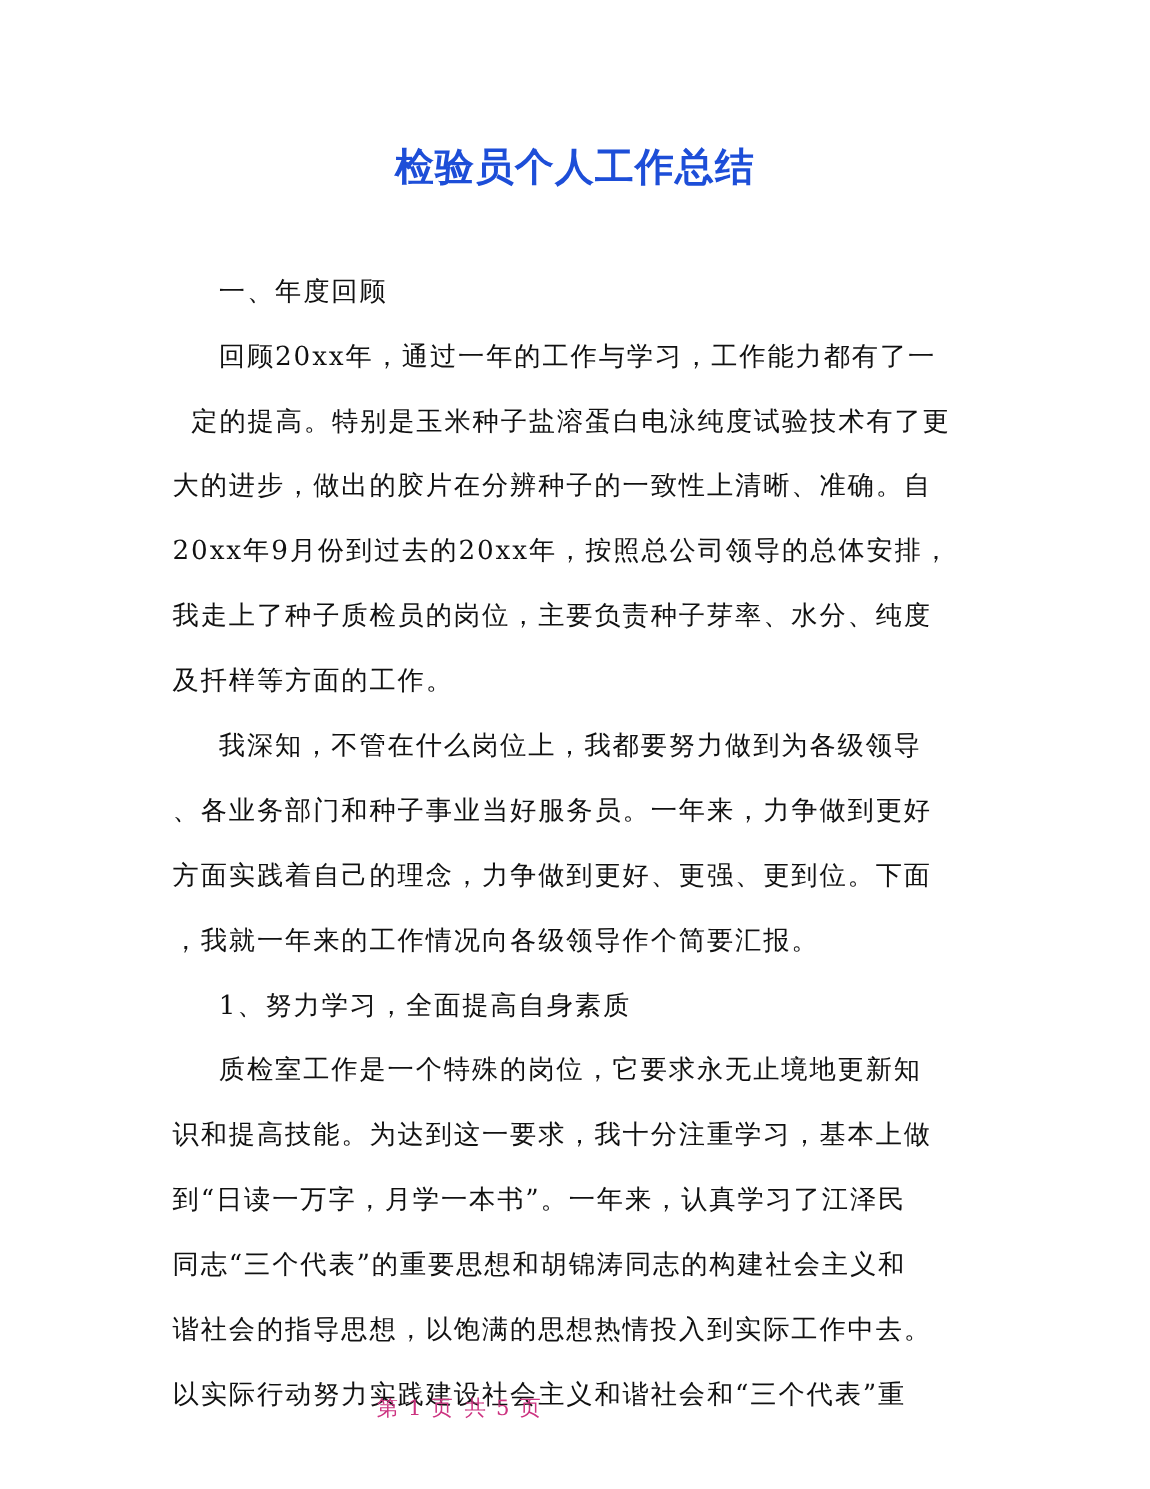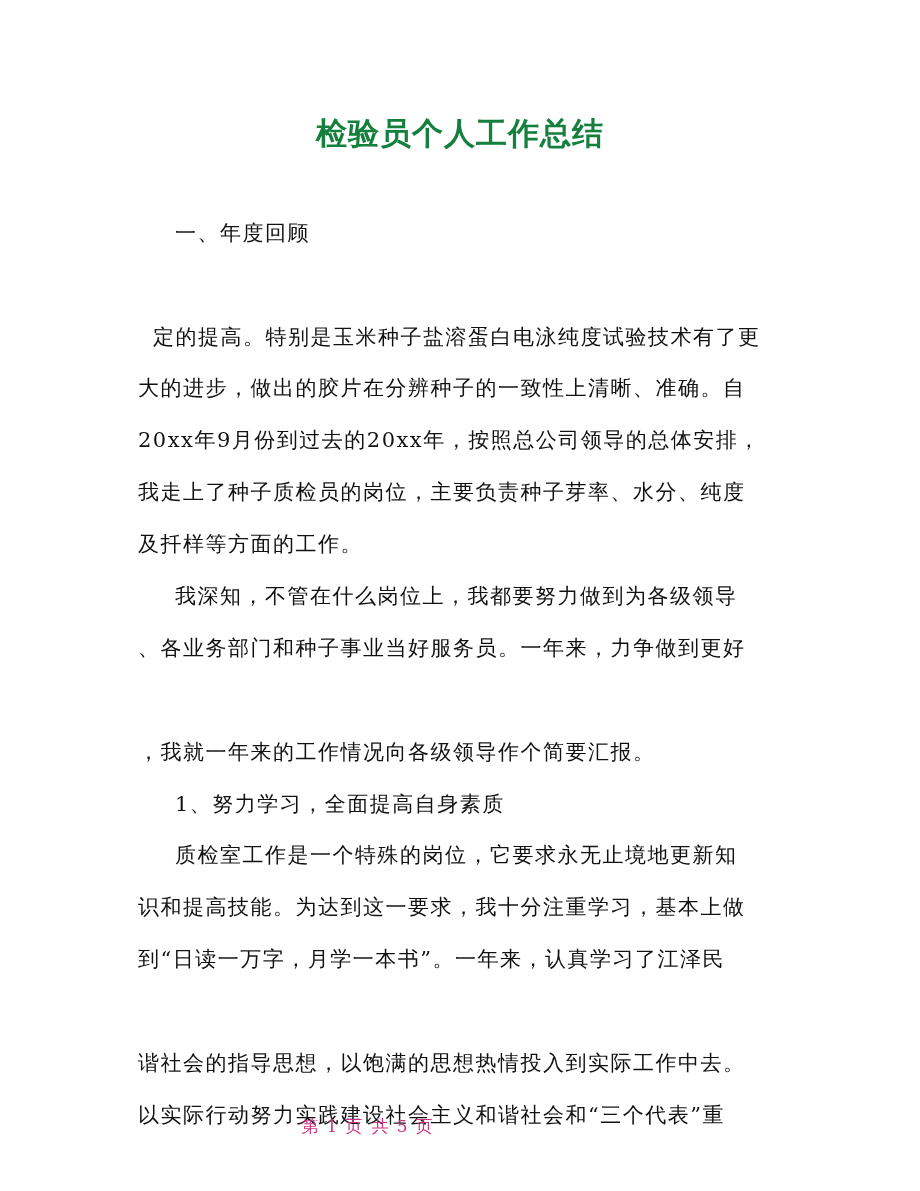--- a/index.html
+++ b/index.html
@@ -1,45 +1,48 @@
 <!DOCTYPE html>
 <html><head>
 <meta charset="utf-8">
 <style>
   html, body { margin: 0; padding: 0; background: #ffffff; }
   body { width: 920px; height: 1191px; position: relative; overflow: hidden;
          font-family: "DejaVu Serif", "Liberation Serif", serif; color: #111; }
   .page { position: absolute; left: 0; top: 0; width: 920px; height: 1191px; }
   .title { position: absolute; top: 113px; left: 0; width: 920px; text-align: center;
            font-family: Liberation Serif, serif; font-weight: bold;
-           font-size: 31px; letter-spacing: 1px; color: #15803d; }
+           font-size: 31px; letter-spacing: 1px; color: #1d4ed8; }
   .line { position: absolute; left: 138px; width: 650px; font-size: 21px; line-height: 30px;
           white-space: nowrap; letter-spacing: 1.5px; }
   .footer { position: absolute; top: 1115px; left: 0; width: 736px; text-align: center;
             font-size: 17px; color: #cc3380; letter-spacing: 2px; }
   .footer span { margin: 0 3px; }
 </style>
 </head>
 <body>
 
 <div class="page">
   <div class="title">检验员个人工作总结</div>
 
   <div class="line" style="top: 218px; left: 130px;">　　一、年度回顾</div>
+  <div class="line" style="top: 270px; left: 130px;">　　回顾20xx年，通过一年的工作与学习，工作能力都有了一</div>
   <div class="line" style="top: 322px; margin-left: 15px;">定的提高。特别是玉米种子盐溶蛋白电泳纯度试验技术有了更</div>
   <div class="line" style="top: 373px;">大的进步，做出的胶片在分辨种子的一致性上清晰、准确。自</div>
   <div class="line" style="top: 425px;">20xx年9月份到过去的20xx年，按照总公司领导的总体安排，</div>
   <div class="line" style="top: 477px;">我走上了种子质检员的岗位，主要负责种子芽率、水分、纯度</div>
   <div class="line" style="top: 529px;">及扦样等方面的工作。</div>
   <div class="line" style="top: 581px; left: 130px;">　　我深知，不管在什么岗位上，我都要努力做到为各级领导</div>
   <div class="line" style="top: 633px;">、各业务部门和种子事业当好服务员。一年来，力争做到更好</div>
+  <div class="line" style="top: 685px;">方面实践着自己的理念，力争做到更好、更强、更到位。下面</div>
   <div class="line" style="top: 737px;">，我就一年来的工作情况向各级领导作个简要汇报。</div>
   <div class="line" style="top: 789px; left: 130px;">　　1、努力学习，全面提高自身素质</div>
   <div class="line" style="top: 892px;">识和提高技能。为达到这一要求，我十分注重学习，基本上做</div>
   <div class="line" style="top: 840px; left: 130px;">　　质检室工作是一个特殊的岗位，它要求永无止境地更新知</div>
   <div class="line" style="top: 944px;">到“日读一万字，月学一本书”。一年来，认真学习了江泽民</div>
+  <div class="line" style="top: 996px;">同志“三个代表”的重要思想和胡锦涛同志的构建社会主义和</div>
   <div class="line" style="top: 1048px;">谐社会的指导思想，以饱满的思想热情投入到实际工作中去。</div>
   <div class="line" style="top: 1100px;">以实际行动努力实践建设社会主义和谐社会和“三个代表”重</div>
 
   <div class="footer">
     <span>第</span><span>1</span><span>页 共</span><span>5</span><span>页</span>
   </div>
 </div>
 
 </body></html>

